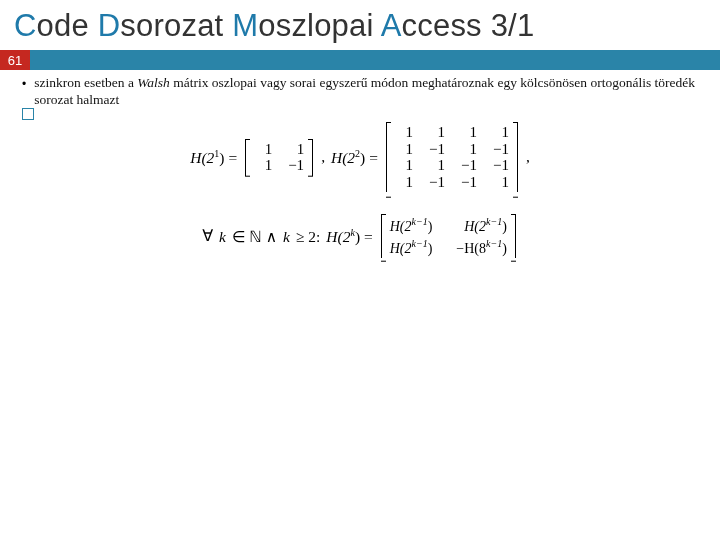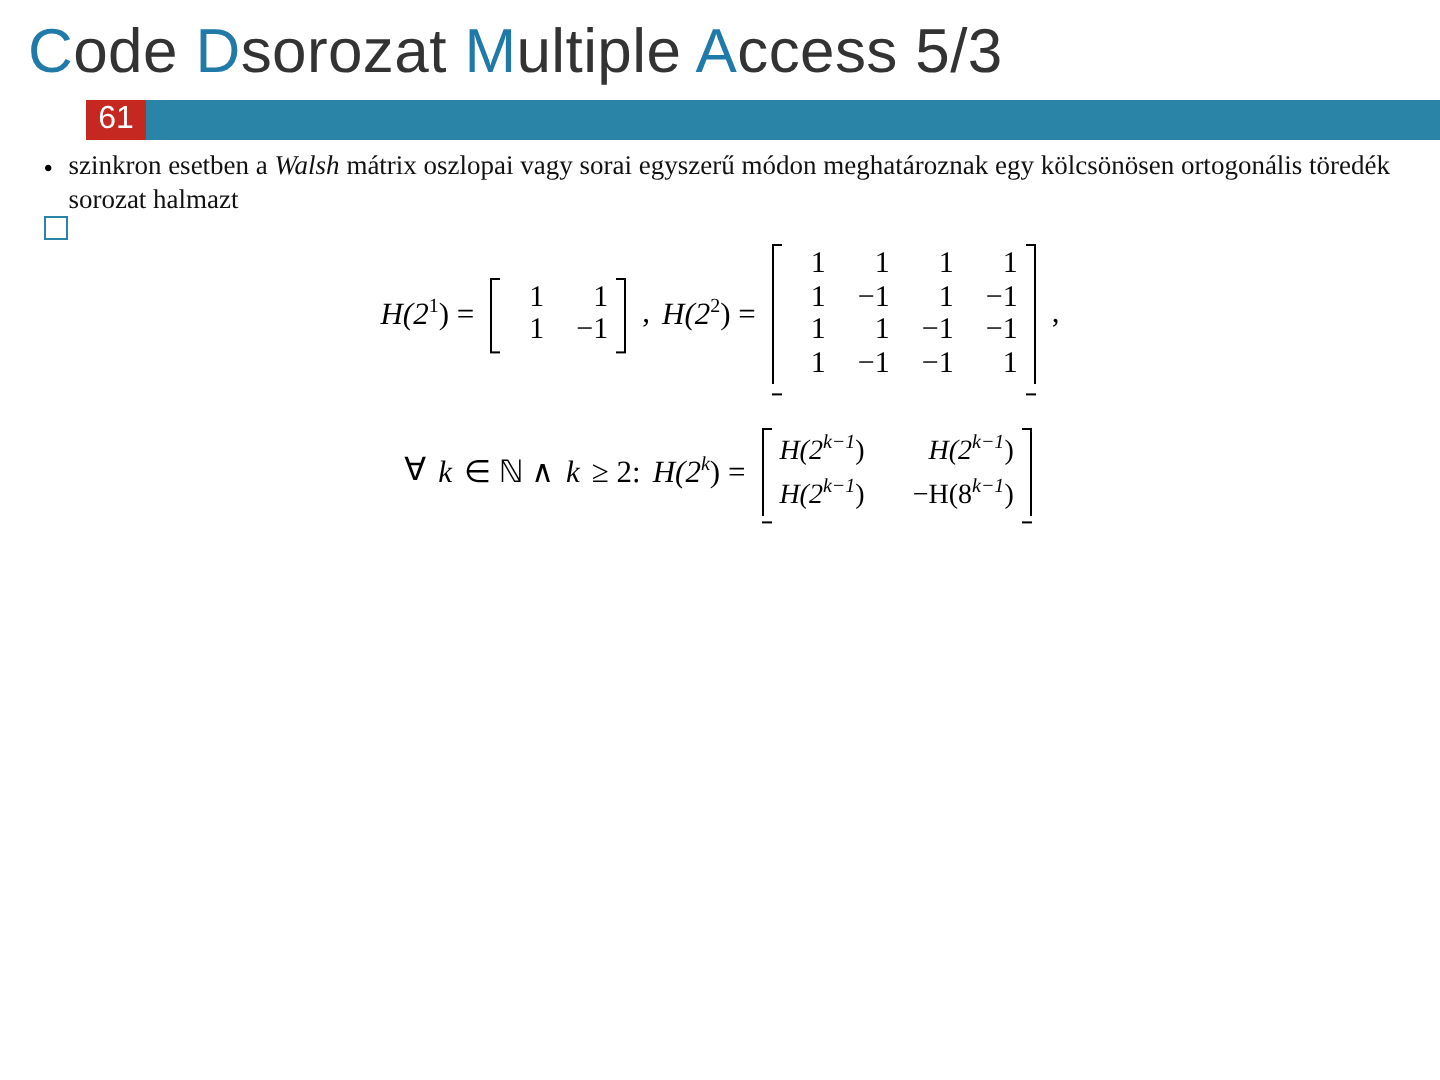--- a/index.html
+++ b/index.html
@@ -19,26 +19,25 @@
   }
   .title .cap { color: #1f7aaa; }
   .bar-row {
     display: flex;
     align-items: stretch;
     height: 20px;
   }
   .slidenum {
     background: #c52820;
     color: #fff;
-    font-size: 16px;
+    font-size: 13px;
     width: 30px;
     display: flex;
     align-items: center;
     justify-content: center;
-    margin-left: 43px;
   }
   .bar {
     flex: 1;
     background: #2a84a8;
   }
   .content {
     padding: 4px 22px 0 22px;
     font-size: 13.5px;
     color: #111;
   }
@@ -136,21 +135,21 @@
     align-items: center;
     justify-content: center;
     gap: 6px;
   }
   .fnsym { font-size: 16px; }
 </style>
 </head>
 <body>
 
 <div class="title">
-  <span class="cap">C</span><span>ode </span><span class="cap">D</span><span>sorozat </span><span class="cap">M</span><span>ultiple </span><span class="cap">A</span><span>ccess 5/3</span>
+  <span class="cap">C</span><span>ode </span><span class="cap">D</span><span>sorozat </span><span class="cap">M</span><span>oszlopai </span><span class="cap">A</span><span>ccess 3/1</span>
 </div>
 
 <div class="bar-row">
   <div class="slidenum">61</div>
   <div class="bar"></div>
 </div>
 
 <div class="content">
   <div class="bullet-row">
     <div class="bullet-dot">•</div>

